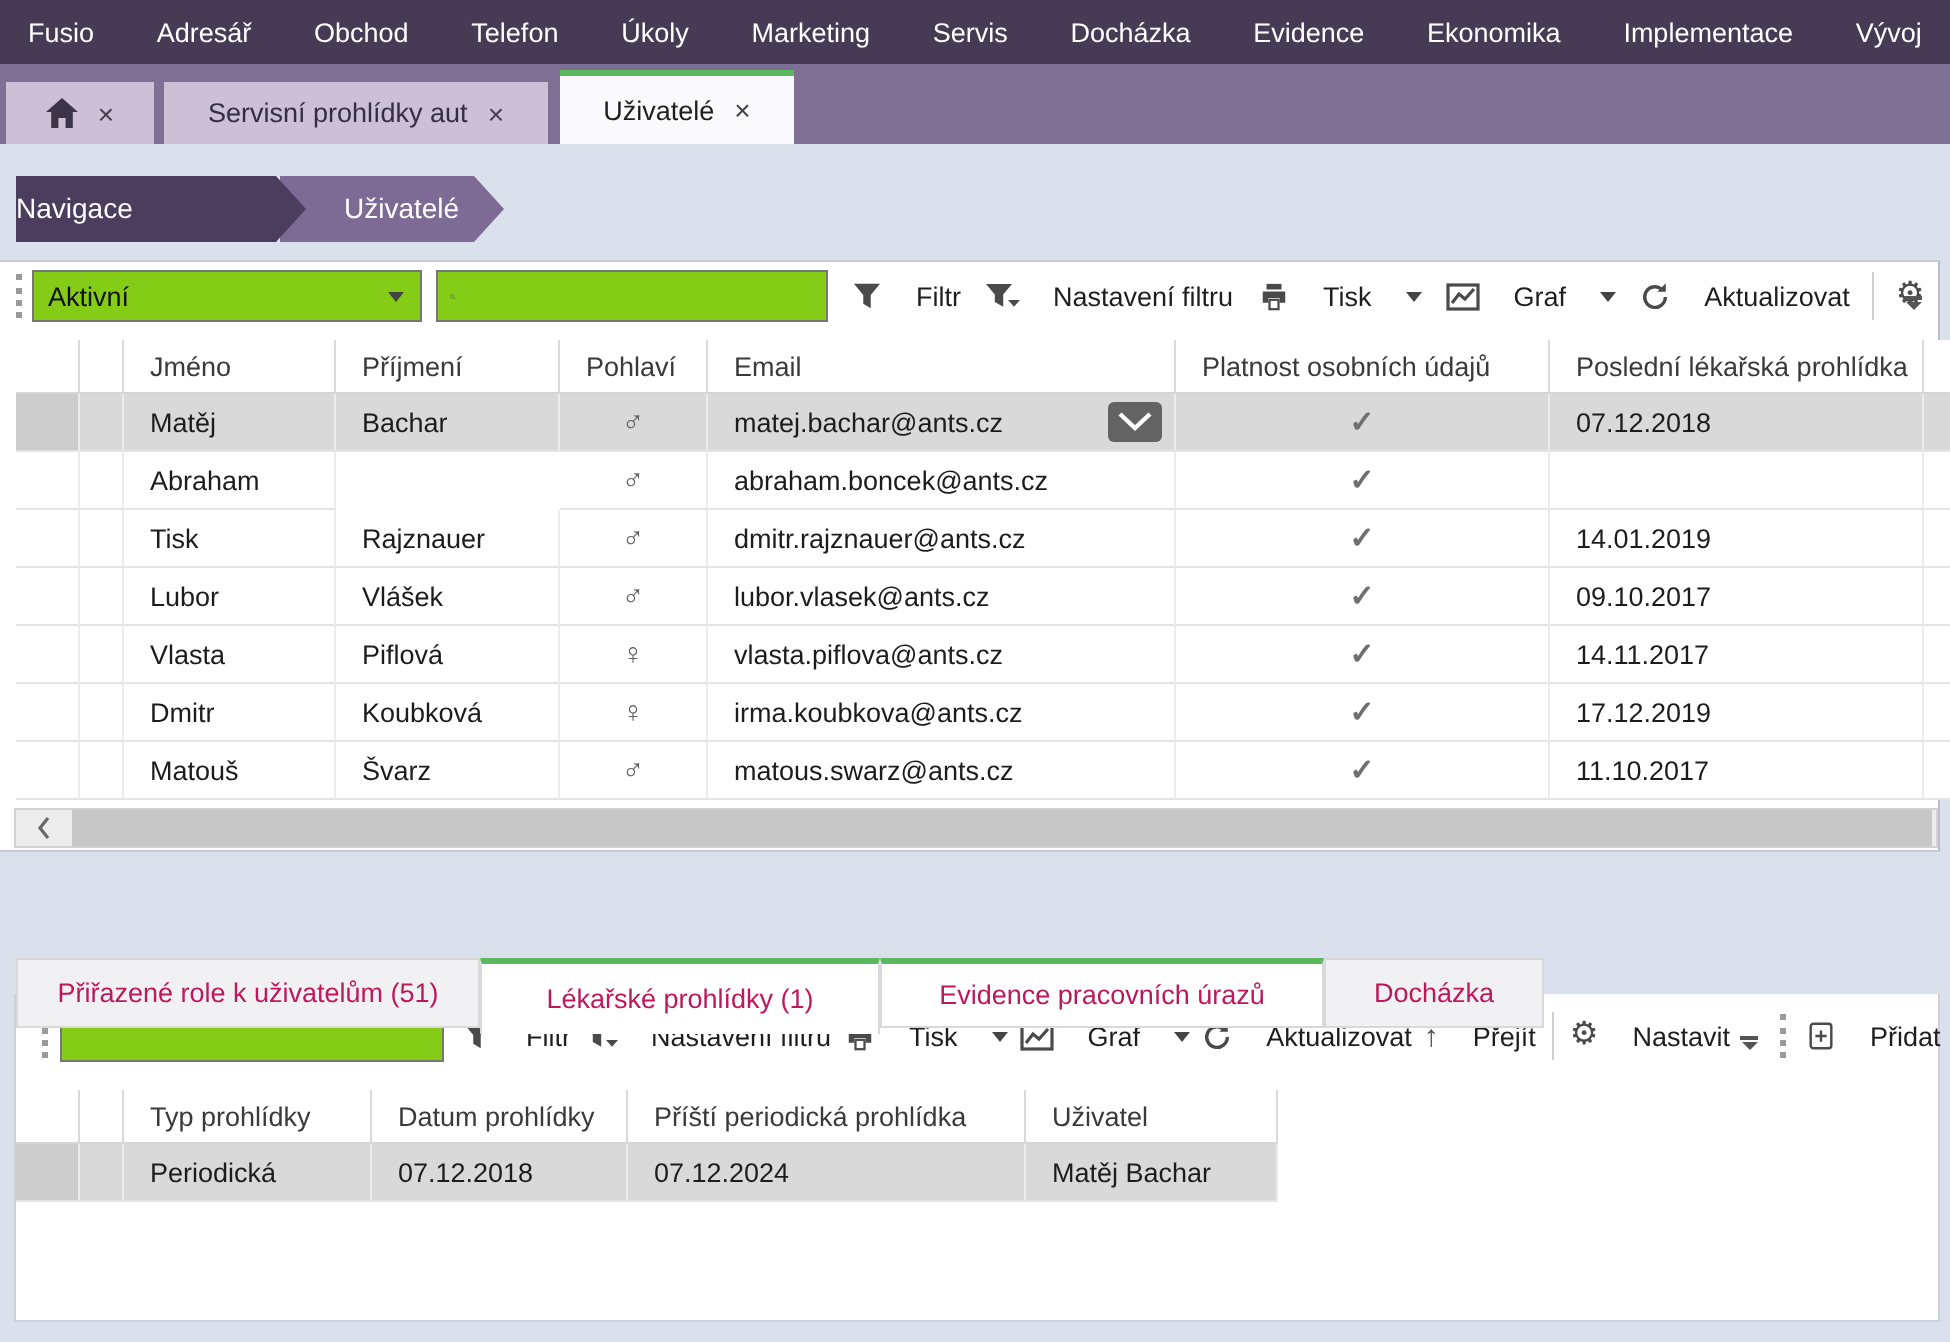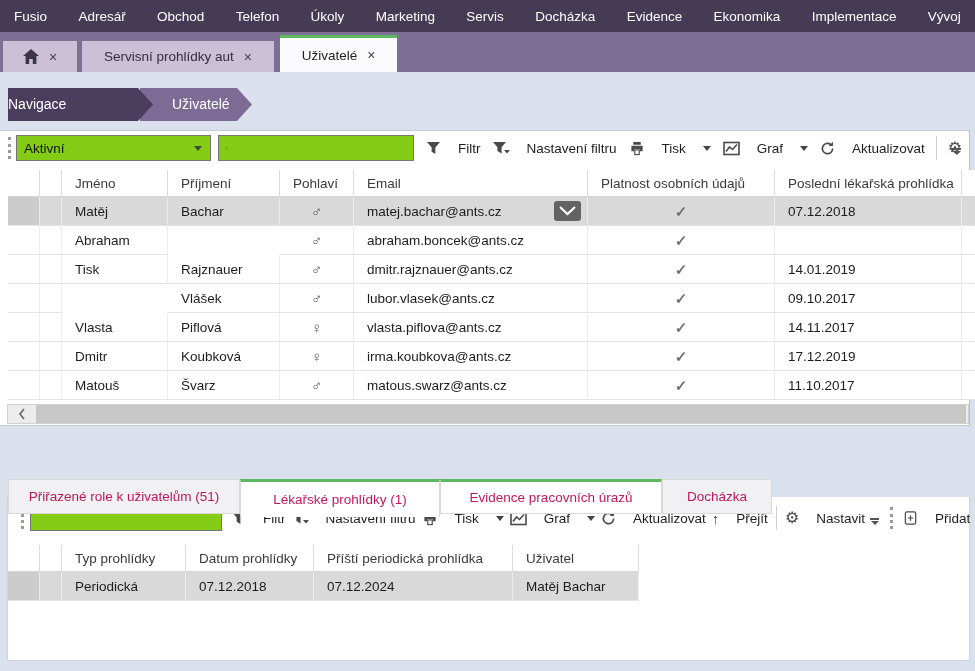--- a/index.html
+++ b/index.html
@@ -231,20 +231,21 @@
   <div class="cell c3">Rajznauer</div>
   <div class="cell c4 center sym">♂</div>
   <div class="cell c5">dmitr.rajznauer@ants.cz</div>
   <div class="cell c6 center chk">✓</div>
   <div class="cell c7">14.01.2019</div>
   <div class="cell c8"></div>
 </div>
 <div class="trow" style="top:284px">
   <div class="cell c0"></div>
   <div class="cell c1"></div>
+  <div class="cell c2">Lubor</div>
   <div class="cell c3">Vlášek</div>
   <div class="cell c4 center sym">♂</div>
   <div class="cell c5">lubor.vlasek@ants.cz</div>
   <div class="cell c6 center chk">✓</div>
   <div class="cell c7">09.10.2017</div>
   <div class="cell c8"></div>
 </div>
 <div class="trow" style="top:313px">
   <div class="cell c0"></div>
   <div class="cell c1"></div>

